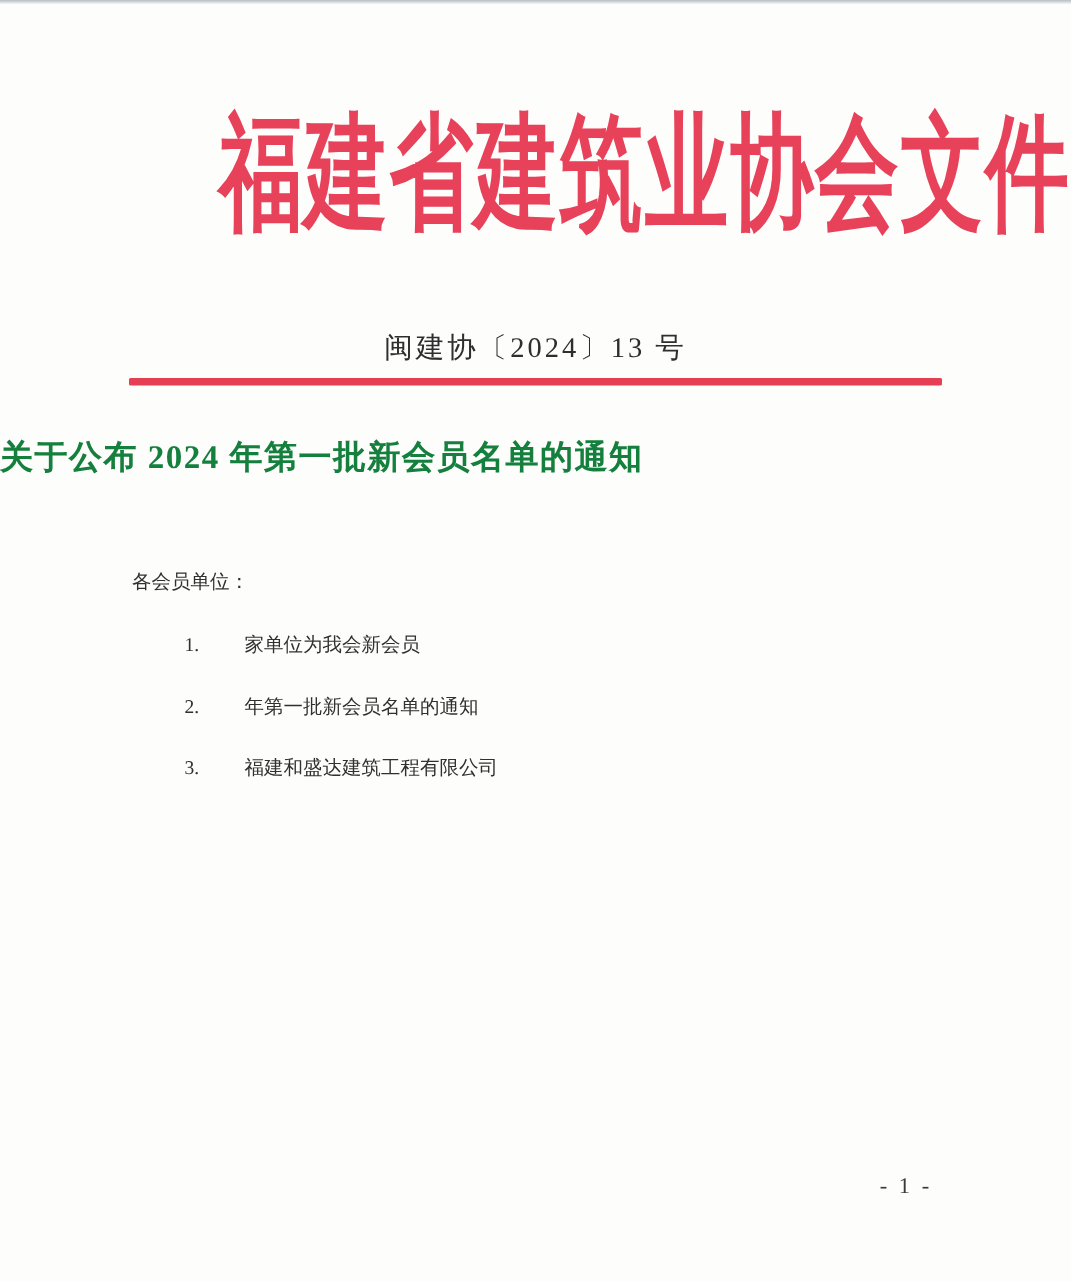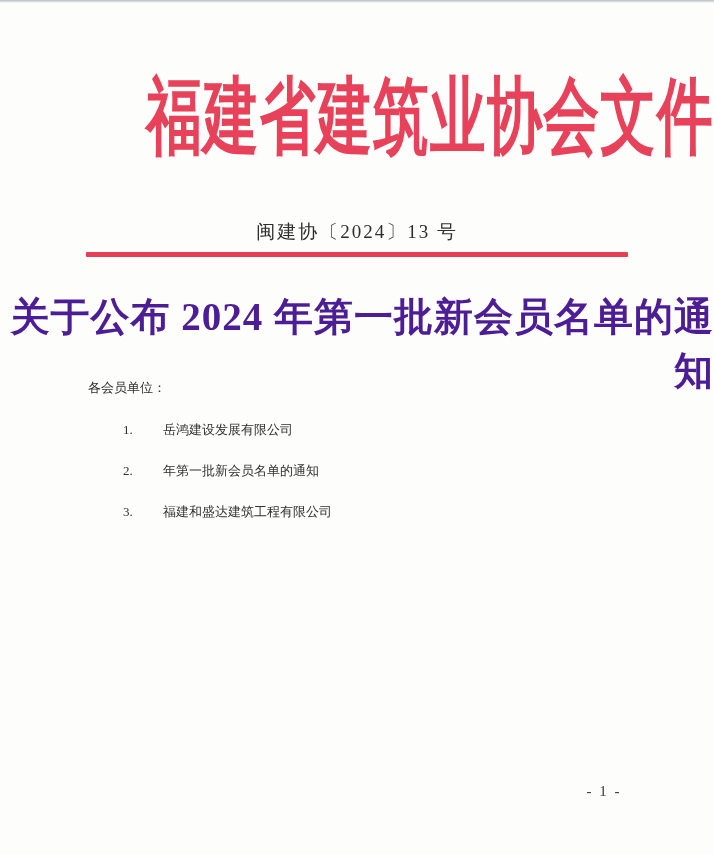--- a/index.html
+++ b/index.html
@@ -58,25 +58,25 @@
     width: 542px;
     height: 5px;
     background: var(--rule-red, #e63e52);
     border-radius: 1px;
   }
   .doc-title {
     position: absolute;
     top: 290px;
     left: 0;
     width: 100%;
-    text-align: right;
-    font-size: 39px;
+    text-align: left;
+    font-size: 22px;
     font-weight: bold;
     letter-spacing: 1px;
-    color: #4c1d95;
+    color: #15803d;
   }
   .body-block {
     position: absolute;
     top: 368px;
     left: 88px;
     width: 546px;
     font-size: 13px;
     line-height: 39px;
     color: #303030;
     text-align: justify;
@@ -132,21 +132,21 @@
 
   <div class="body-block">
 
     <p class="salutation">各会员单位：</p>
 
 
 
     <div class="member-list">
       <div class="member-row">
         <span class="member-index">1.</span>
-        <span class="member-name">岳鸿建设发展有限公司</span>
+        <span class="member-name">家单位为我会新会员</span>
       </div>
       <div class="member-row">
         <span class="member-index">2.</span>
         <span class="member-name">年第一批新会员名单的通知</span>
       </div>
       <div class="member-row">
         <span class="member-index">3.</span>
         <span class="member-name">福建和盛达建筑工程有限公司</span>
       </div>
     </div>

